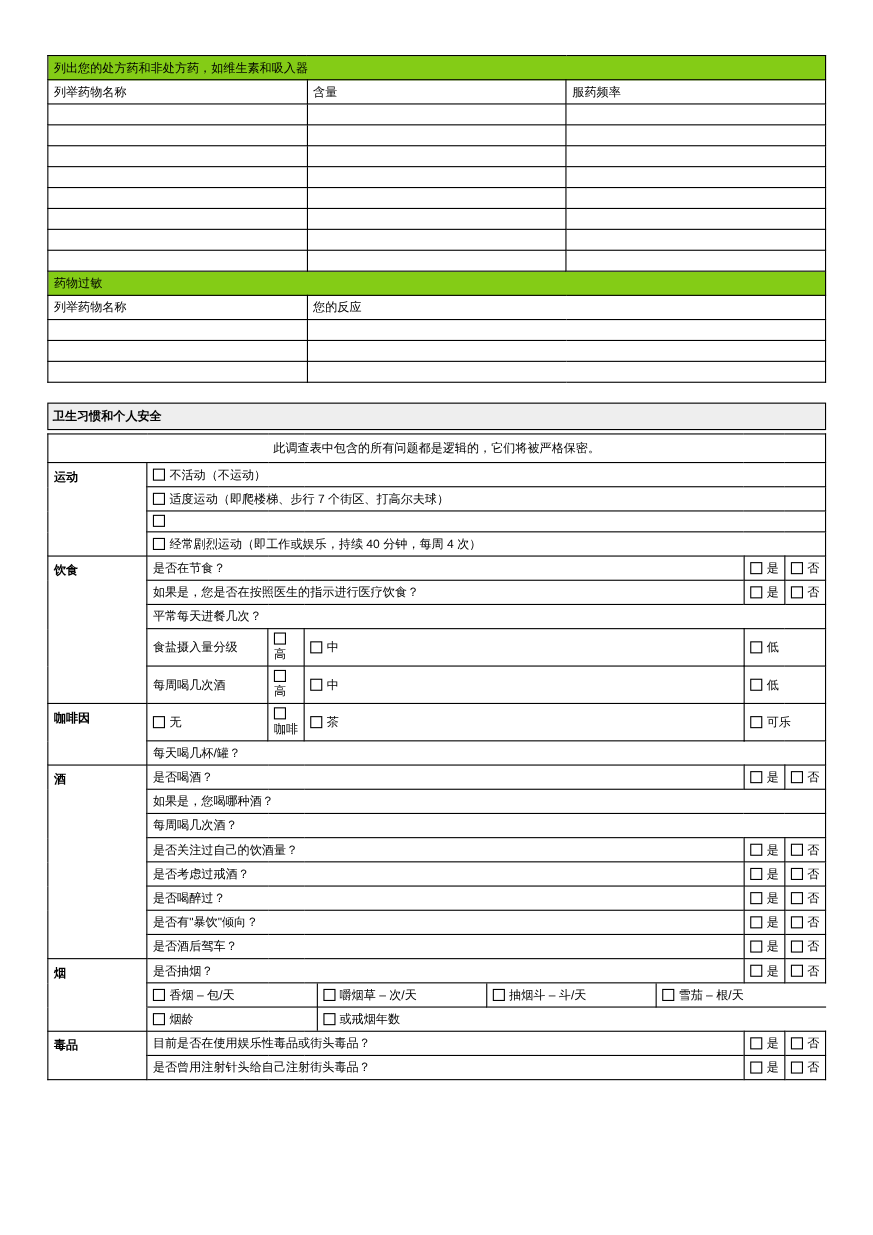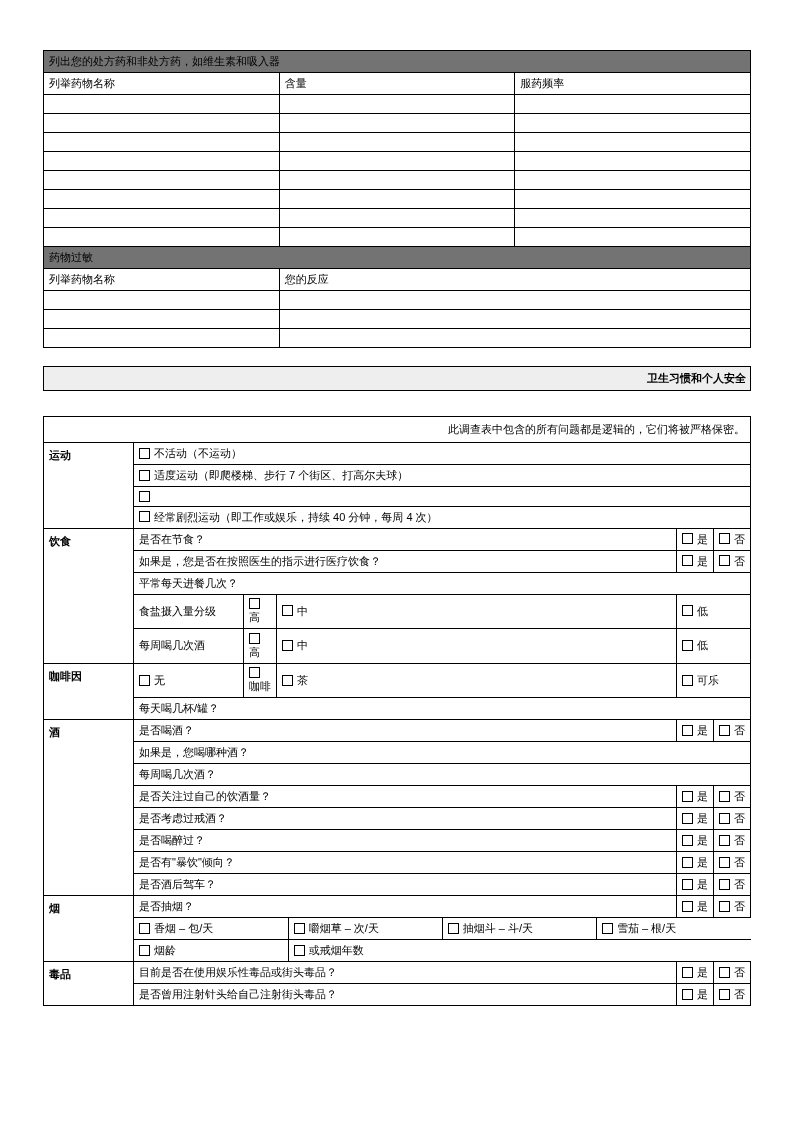--- a/index.html
+++ b/index.html
@@ -6,30 +6,30 @@
   body {
     font-family: Arial, "Microsoft YaHei", sans-serif;
     font-size: 11px;
     color: #000;
     background: #fff;
     width: 794px;
     padding: 50px 43px 30px 43px;
   }
   table { border-collapse: collapse; width: 100%; }
   td, th { border: 1px solid #000; padding: 3px 5px; vertical-align: middle; font-weight: normal; text-align: left; height: 19px; }
-  .header-row { background: #737373; font-weight: bold; margin-left: 16px; }
+  .header-row { background: #84cc16; font-weight: bold; margin-left: 16px; }
   .section-title {
     background: #eee;
     border: 1px solid #000;
-    text-align: right;
+    text-align: left;
     font-weight: bold;
     padding: 4px;
-    margin: 18px 0 25px 0;
+    margin: 18px 0 3px 0;
   }
-  .confidential { text-align: right; padding: 5px; }
+  .confidential { text-align: center; padding: 5px; }
   .label-col { width: 90px; vertical-align: top; font-weight: bold; padding-top: 5px; margin-left: 20px; }
   .cb {
     display: inline-block;
     width: 11px;
     height: 11px;
     border: 1px solid #000;
     vertical-align: middle;
     margin-right: 4px;
     position: relative;
     top: -1px;

